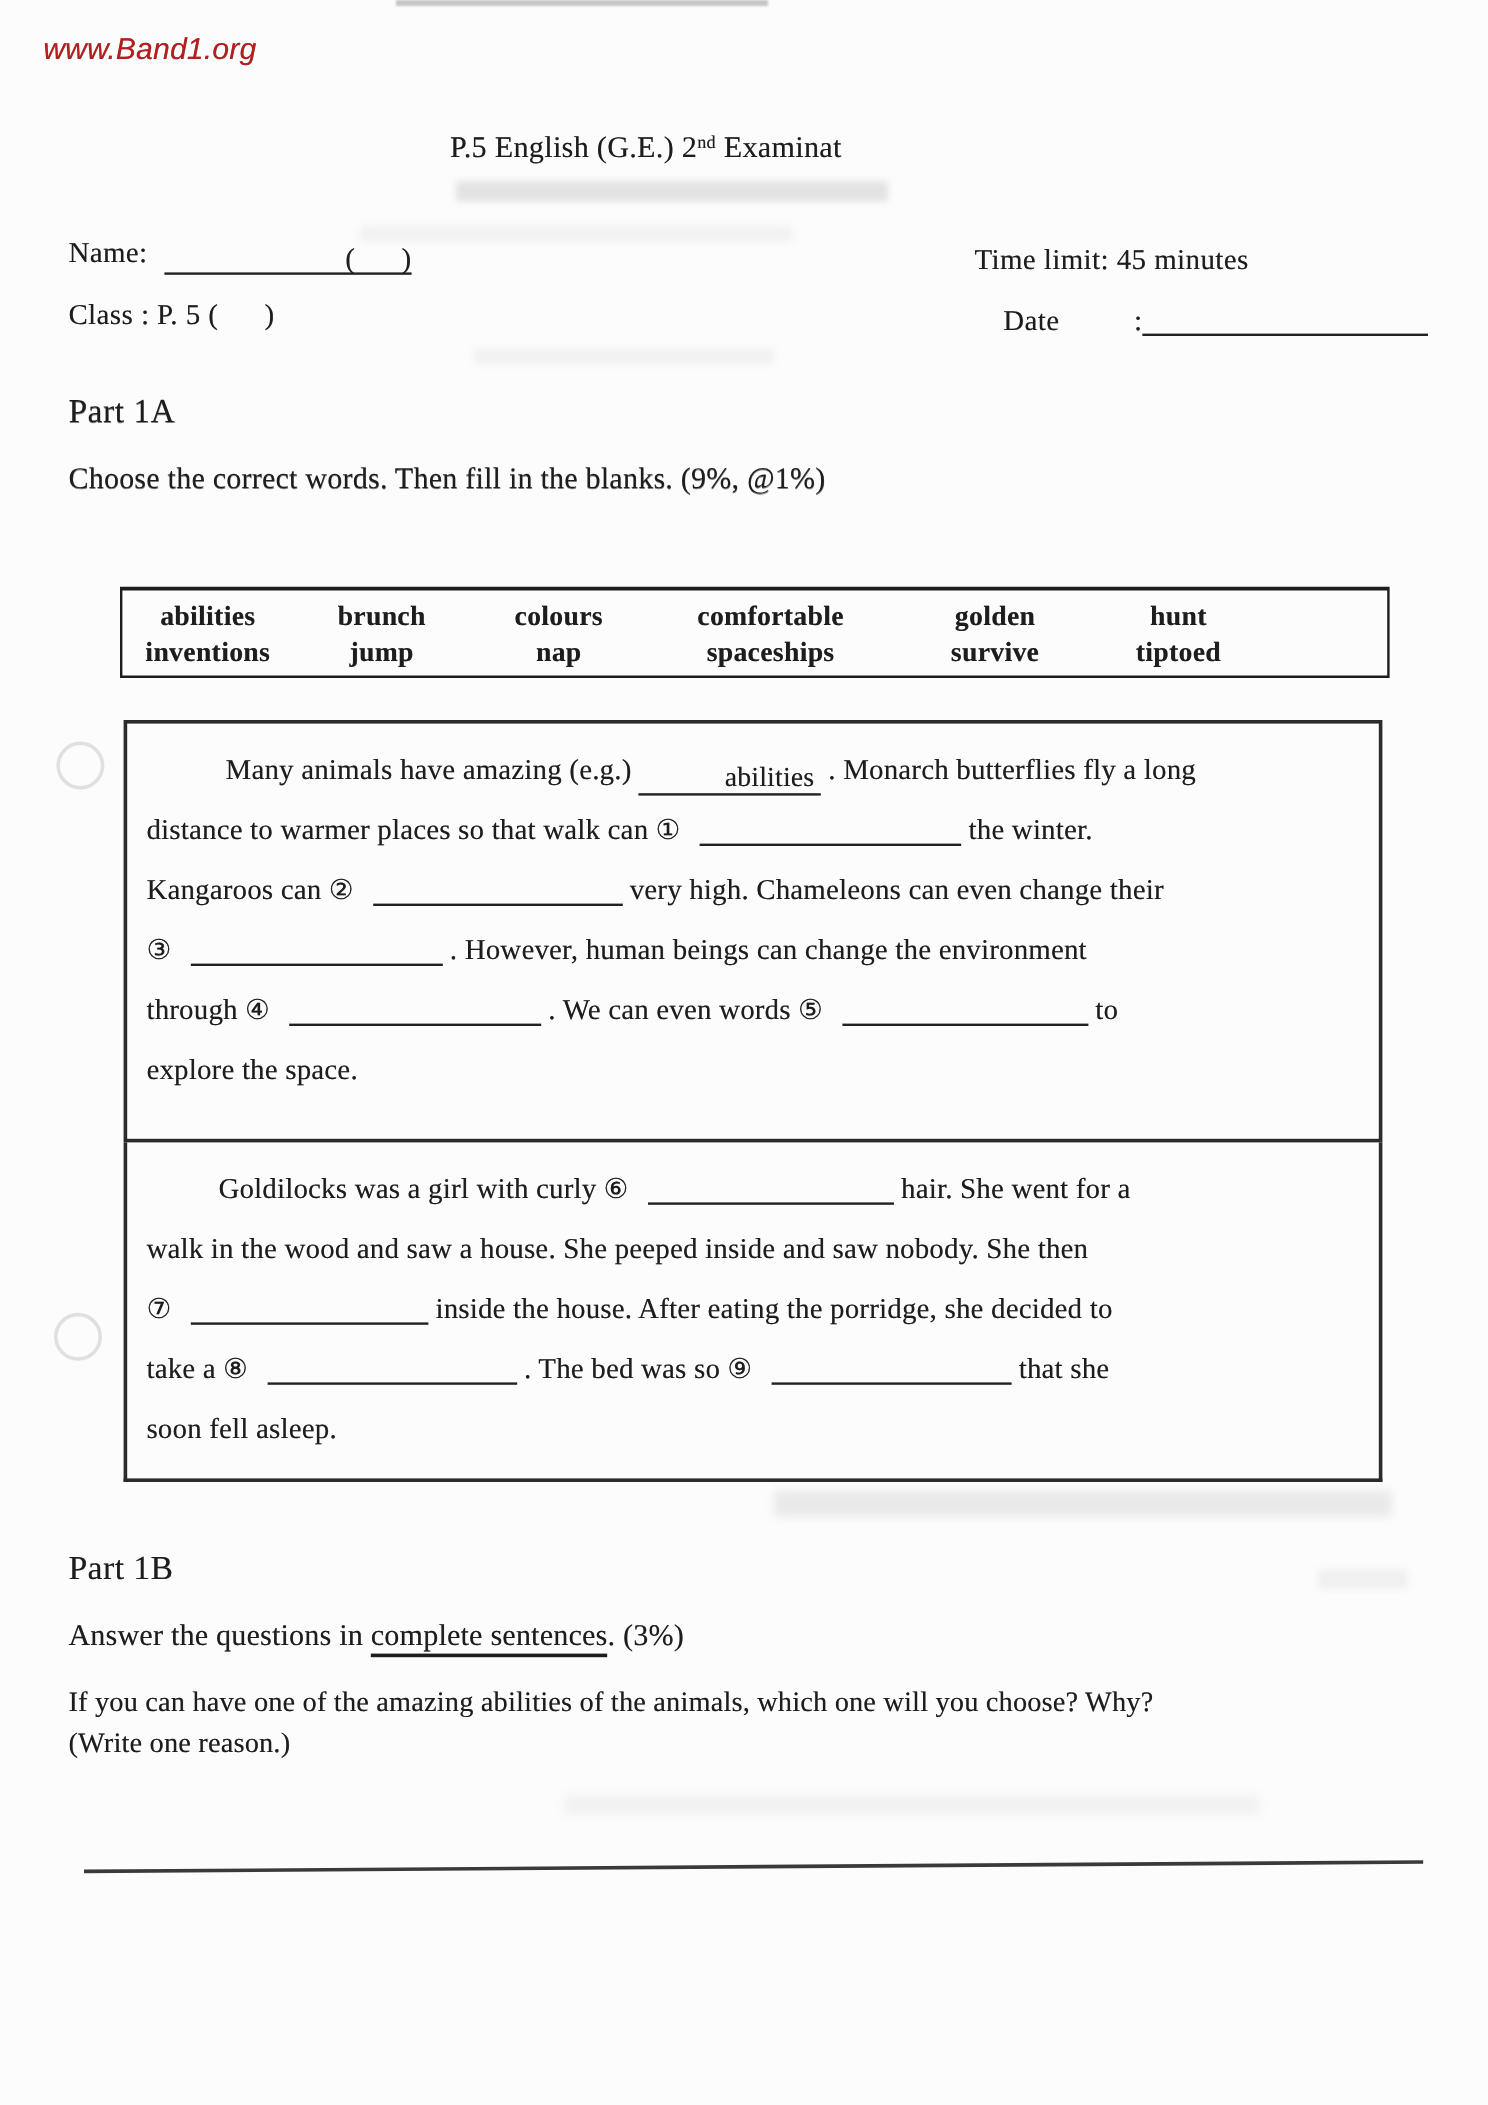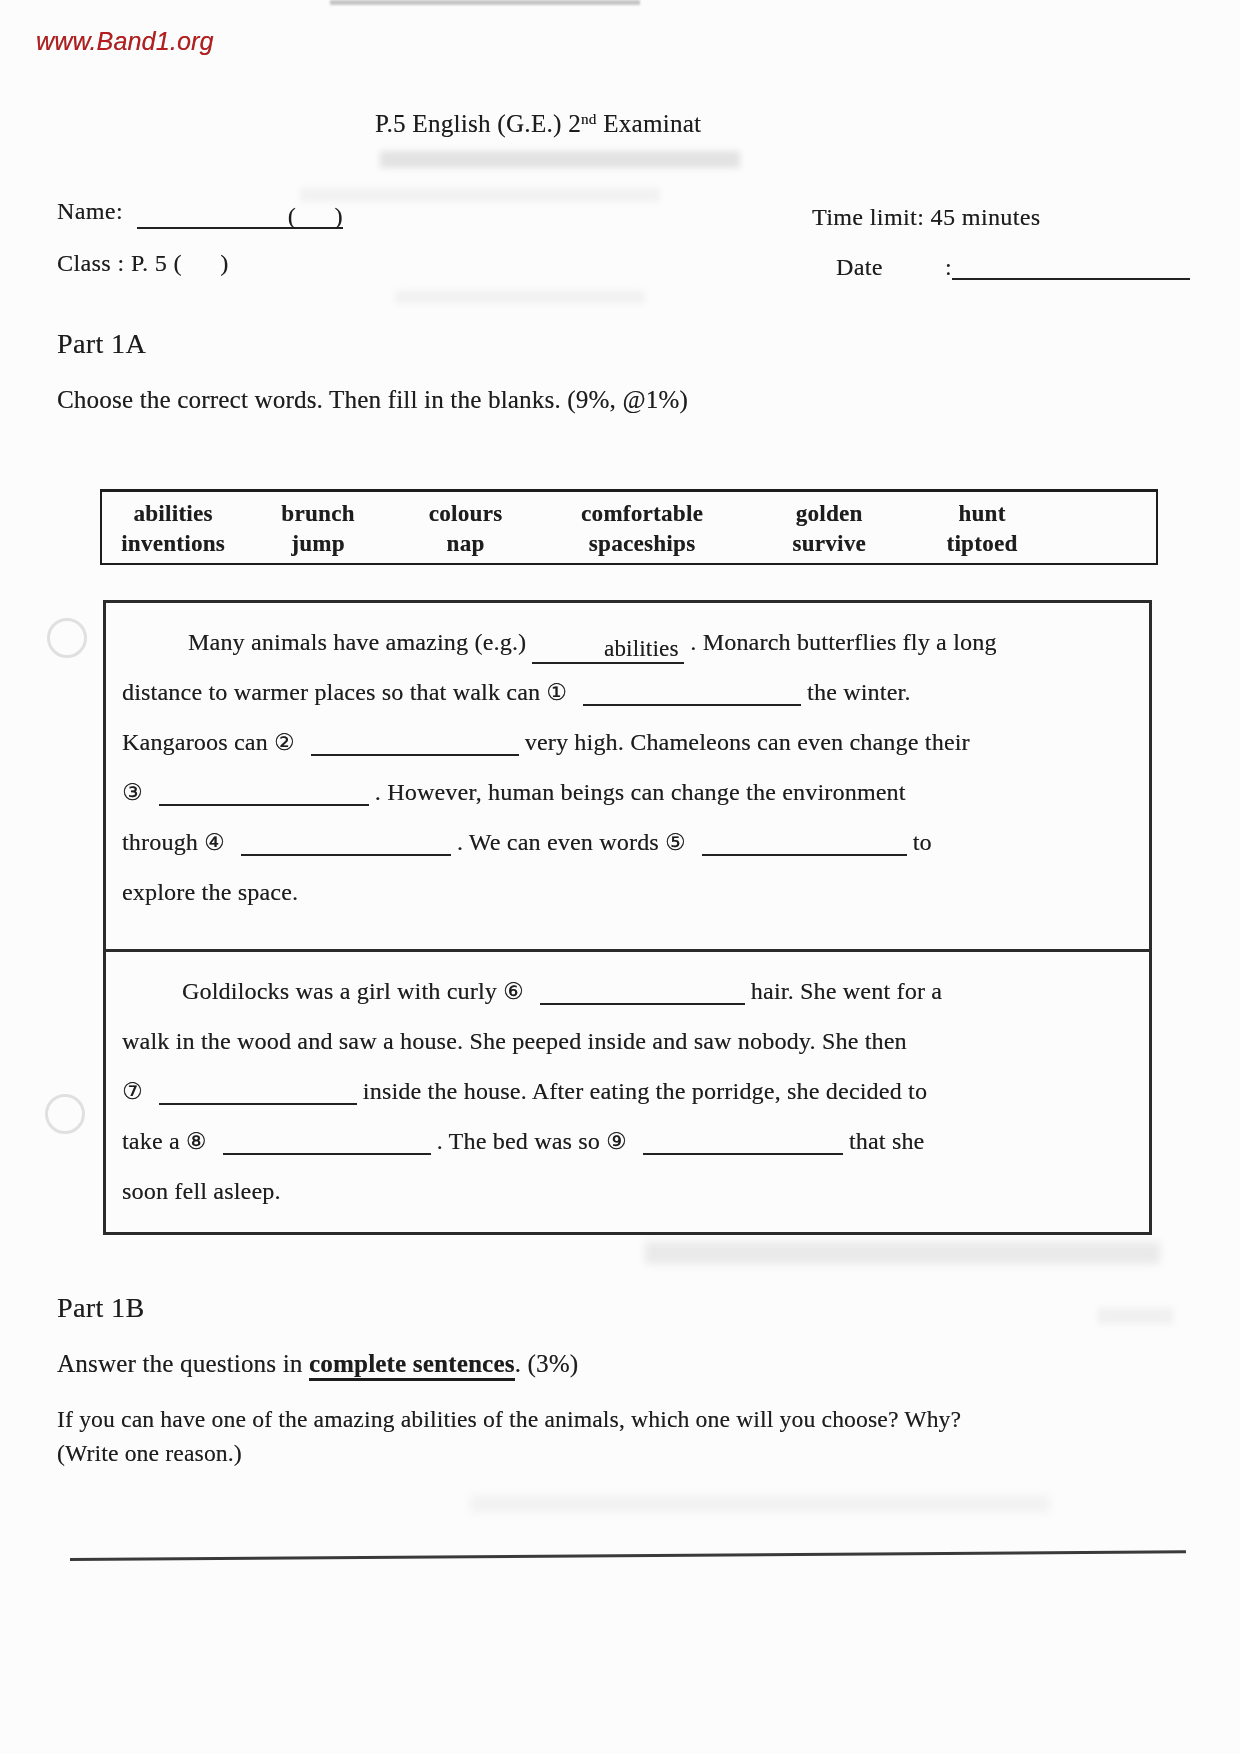--- a/index.html
+++ b/index.html
@@ -54,21 +54,21 @@
     font-family:"DejaVu Sans", sans-serif;font-size:23px;margin:0 10px 0 6px;
   }
   .blank{
     display:inline-block;border-bottom:2.5px solid #222;height:30px;
     vertical-align:-6px;margin:0 6px;
   }
   .blank.example{width:152px;text-align:center;font-size:23px;line-height:34px;}
   .b218{width:218px;} .b208{width:208px;} .b210{width:210px;}
   .b205{width:205px;} .b198{width:198px;} .b200{width:200px;}
   .q{font-size:23.5px;white-space:nowrap;letter-spacing:0.2px;}
-  .emph{font-weight:bold;border-bottom:3px solid #1d1d1d;padding-bottom:1px;}
+  .emph{font-weight:normal;border-bottom:3px solid #1d1d1d;padding-bottom:1px;}
   .answer-line{
     left:70px;top:1558px;width:1116px;border-top:3px solid #3a3a3a;
     transform:rotate(-0.4deg);transform-origin:left center;
   }
   .hole{
     width:40px;height:40px;border-radius:50%;border:3px solid #e0e0e0;
     box-sizing:border-box;
   }
   .artifact{position:absolute;pointer-events:none;}
 </style>

